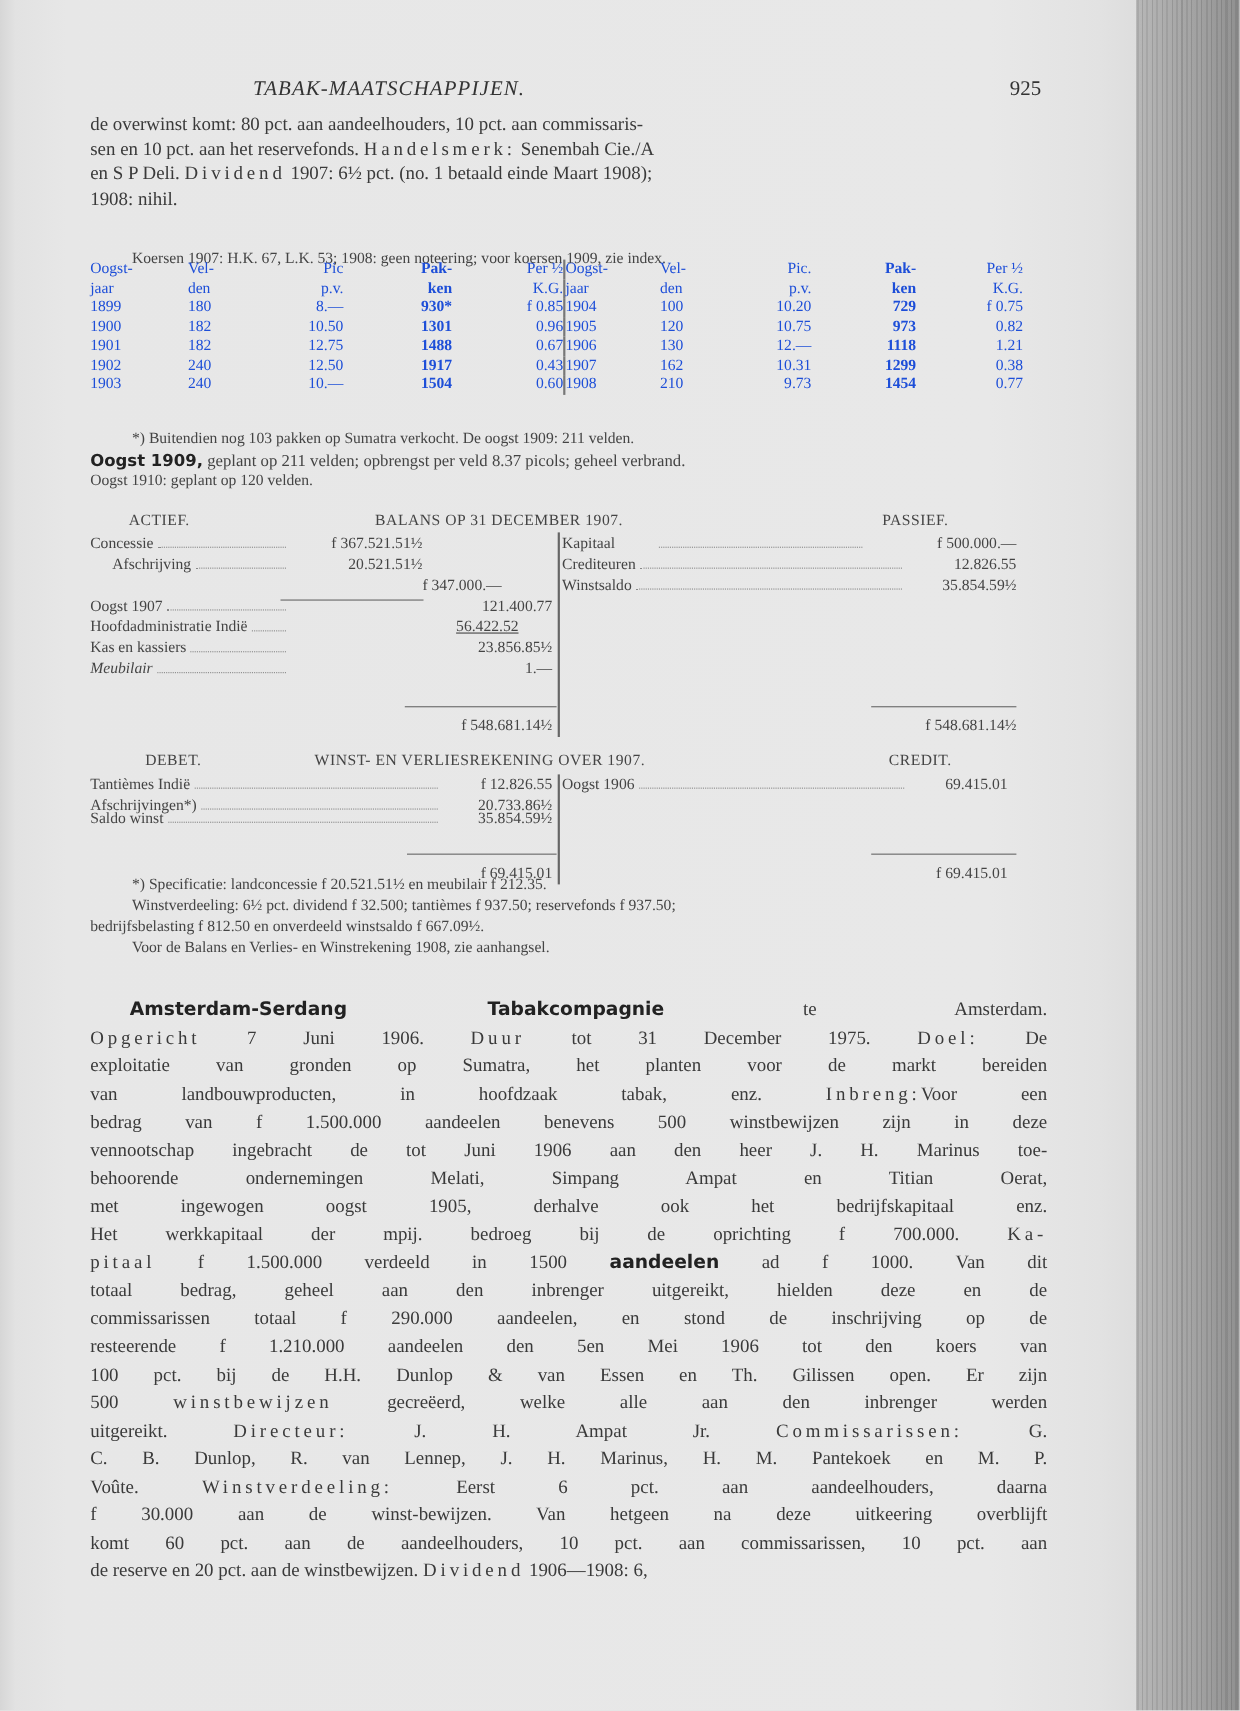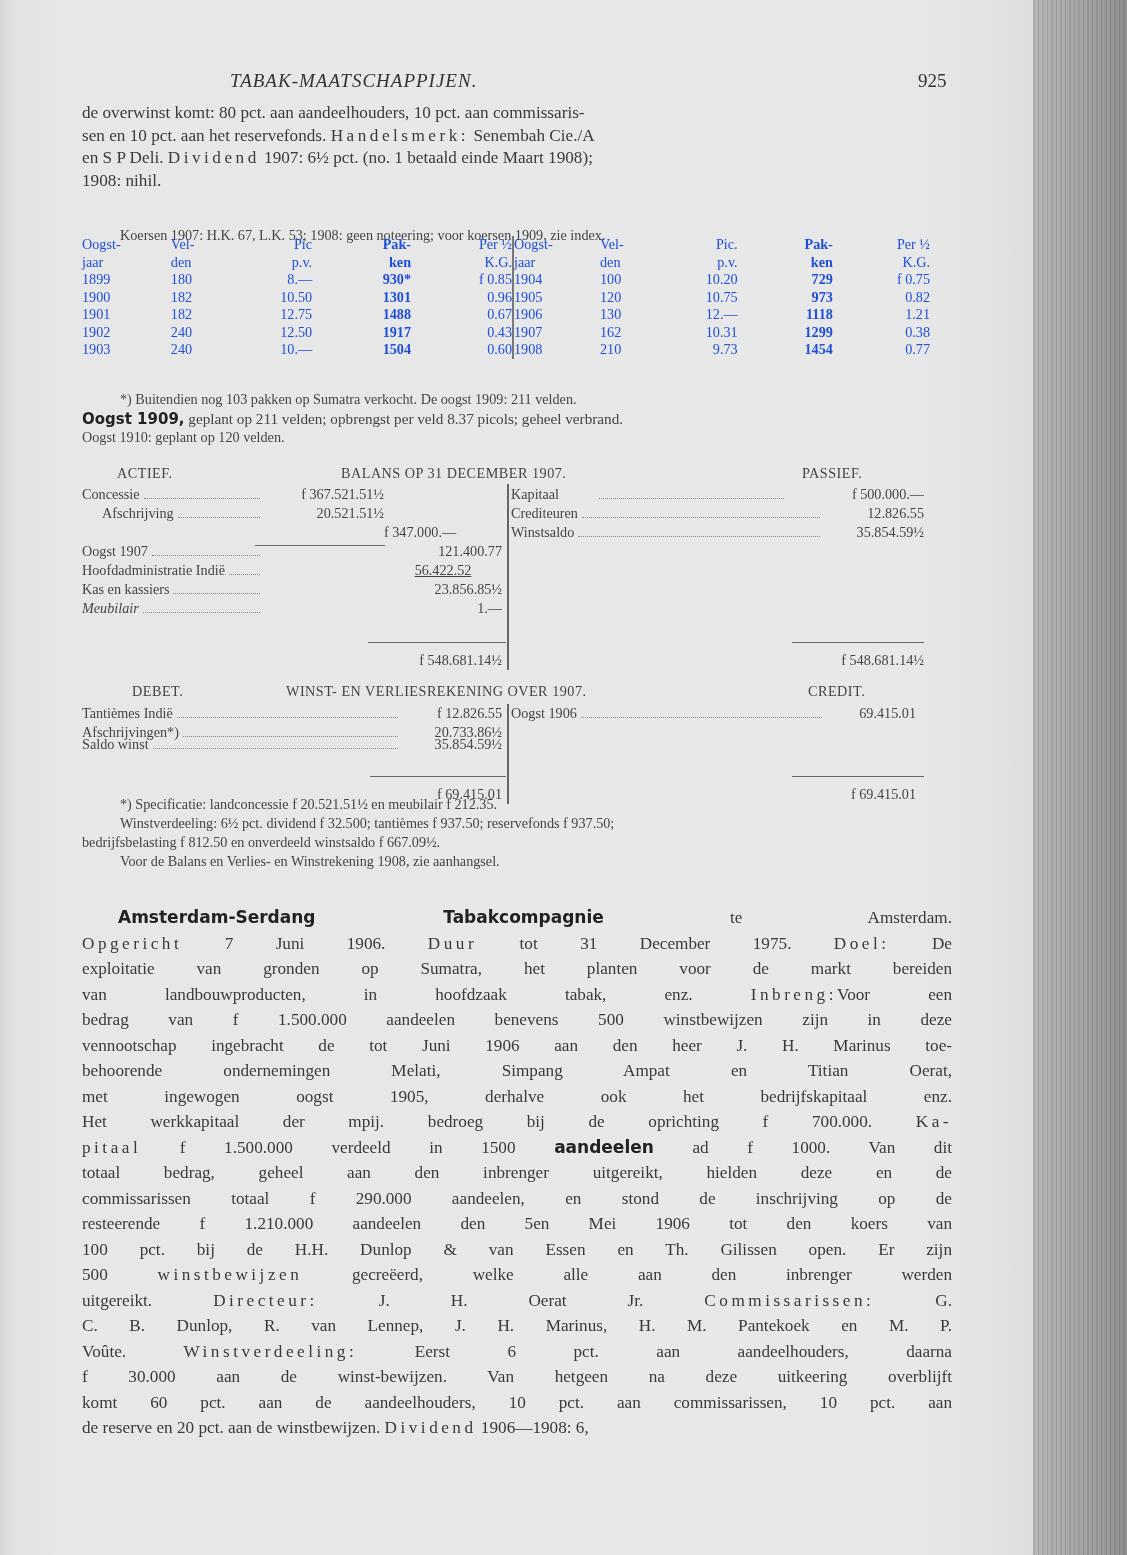--- a/index.html
+++ b/index.html
@@ -318,19 +318,19 @@
     <span class="line"><span>vennootschap ingebracht de tot Juni 1906 aan den heer J. H. Marinus toe-</span></span>
     <span class="line"><span>behoorende ondernemingen Melati, Simpang Ampat en Titian Oerat,</span></span>
     <span class="line"><span>met ingewogen oogst 1905, derhalve ook het bedrijfskapitaal enz.</span></span>
     <span class="line"><span>Het werkkapitaal der mpij. bedroeg bij de oprichting f 700.000. </span><span class="sp">Ka-</span></span>
     <span class="line"><span class="sp">pitaal</span><span> f 1.500.000 verdeeld in 1500 </span><b class="sans">aandeelen</b><span> ad f 1000. Van dit</span></span>
     <span class="line"><span>totaal bedrag, geheel aan den inbrenger uitgereikt, hielden deze en de</span></span>
     <span class="line"><span>commissarissen totaal f 290.000 aandeelen, en stond de inschrijving op de</span></span>
     <span class="line"><span>resteerende f 1.210.000 aandeelen den 5en Mei 1906 tot den koers van</span></span>
     <span class="line"><span>100 pct. bij de H.H. Dunlop &amp; van Essen en Th. Gilissen open. Er zijn</span></span>
     <span class="line"><span>500 </span><span class="sp">winstbewijzen</span><span> gecreëerd, welke alle aan den inbrenger werden</span></span>
-    <span class="line"><span>uitgereikt. </span><span class="sp">Directeur:</span><span> J. H. Oerat Jr. </span><span class="sp">Commissarissen:</span><span> G.</span></span>
+    <span class="line"><span>uitgereikt. </span><span class="sp">Directeur:</span><span> J. H. Ampat Jr. </span><span class="sp">Commissarissen:</span><span> G.</span></span>
     <span class="line"><span>C. B. Dunlop, R. van Lennep, J. H. Marinus, H. M. Pantekoek en M. P.</span></span>
     <span class="line"><span>Voûte. </span><span class="sp">Winstverdeeling:</span><span> Eerst 6 pct. aan aandeelhouders, daarna</span></span>
     <span class="line"><span>f 30.000 aan de winst-bewijzen. Van hetgeen na deze uitkeering overblijft</span></span>
     <span class="line"><span>komt 60 pct. aan de aandeelhouders, 10 pct. aan commissarissen, 10 pct. aan</span></span>
     <span class="line last"><span>de reserve en 20 pct. aan de winstbewijzen. </span><span class="sp">Dividend</span><span> 1906—1908: 6,</span></span>
   </div>
 
 </body></html>

